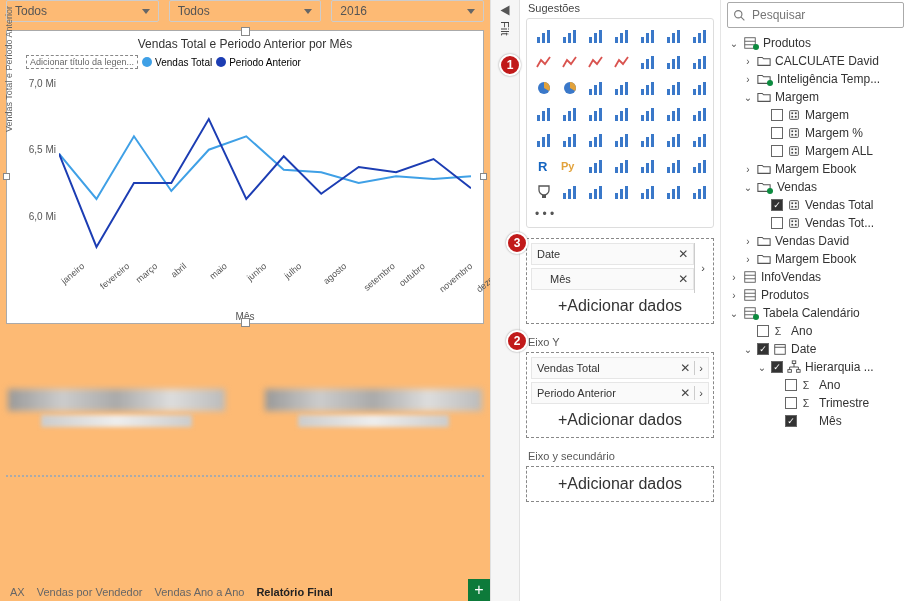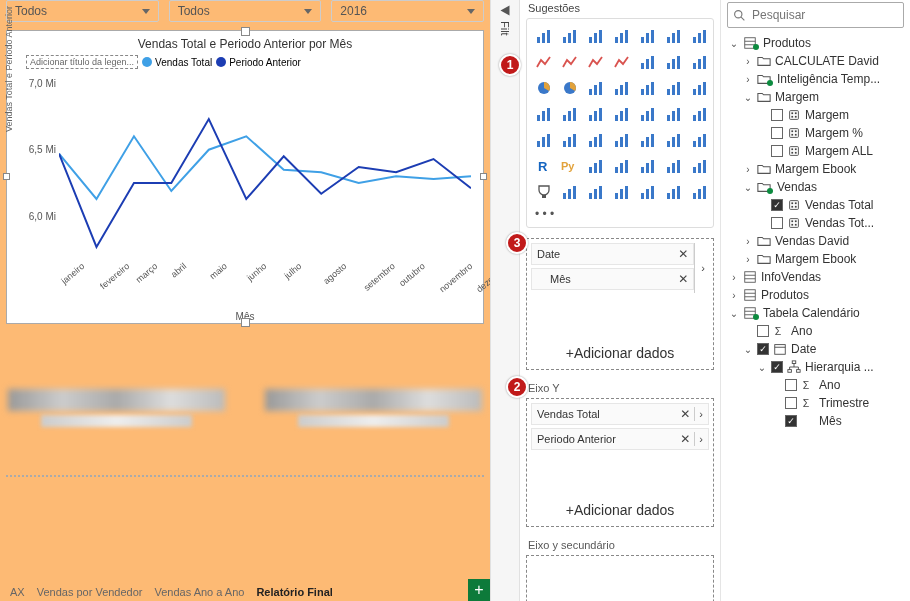--- a/index.html
+++ b/index.html
@@ -59,21 +59,21 @@
 .well-group-wrap { position:relative; margin-top: 10px; }
 .badge-num { position:absolute; left:-20px; top: -4px; width:22px; height:22px; background:#c11a1a; color:#fff; border-radius:50%; display:flex; align-items:center; justify-content:center; font-size:12px; font-weight:bold; border:2px solid #fff; box-shadow:0 0 2px rgba(0,0,0,.4); z-index: 3;}
 .well-label { font-size:11px; color:#585858; margin: 2px 0 4px 2px; }
 .well { border:1px dashed #888; padding:4px; }
 .field-chip { display:flex; align-items:center; gap:4px; padding:3px 5px; font-size:11px; color:#333; background:#fafafa; border:1px solid #e6e6e6; margin-bottom:3px; }
 .chip-x { margin-left:auto; font-size:12px; color:#444; cursor:pointer; }
 .chip-bar { width:1px; height:14px; background:#ccc; }
 .chip-gt { font-size:11px; color:#444; }
 .x-chip-group { display:flex; }
 .x-chip-left { flex:1; }
-.add-data { text-align:center; font-size:14px; padding:4px; color:#333;margin-top:48px; }
+.add-data { text-align:center; font-size:16px; padding:4px; color:#333; }
 
 .fields-pane { flex:1; border-left:1px solid #e5e5e5; padding:0; position:relative; }
 .search-wrap { margin: 2px 6px 6px 6px; }
 .search-box { position:relative; }
 .search-box input { width:100%; padding: 5px 6px 5px 24px; border:1px solid #aaa; border-radius:2px; font-size:12px; }
 .search-icn { position:absolute; left:6px; top:7px; width:13px; height:13px; }
 
 .tree { font-size:12px; color:#333; padding: 0 4px; }
 .tree-row { display:flex; align-items:center; gap:4px; padding:2px 0; white-space:nowrap; text-overflow:ellipsis; overflow:hidden; }
 .tree-row .chev { width:10px; display:inline-block; text-align:center; color:#555; font-size:10px;}

